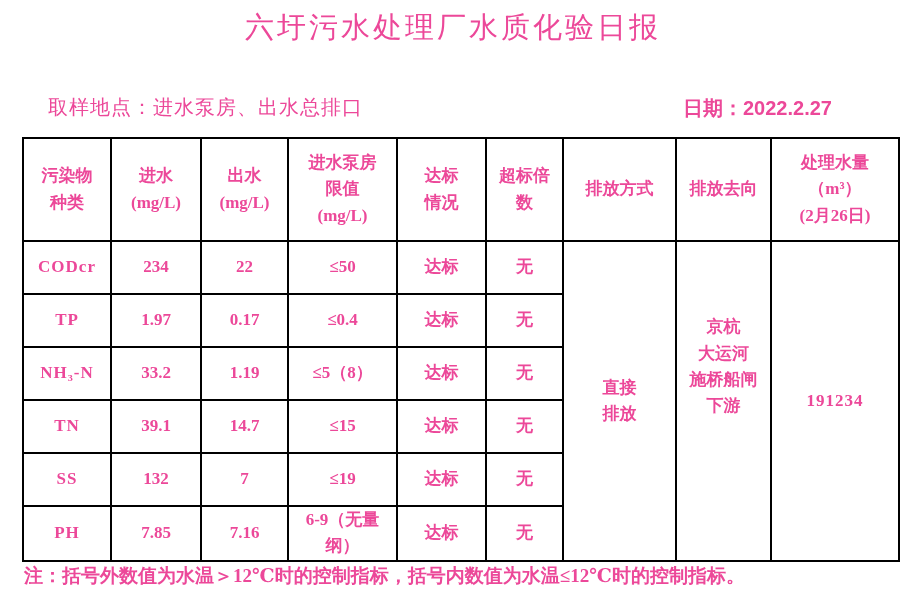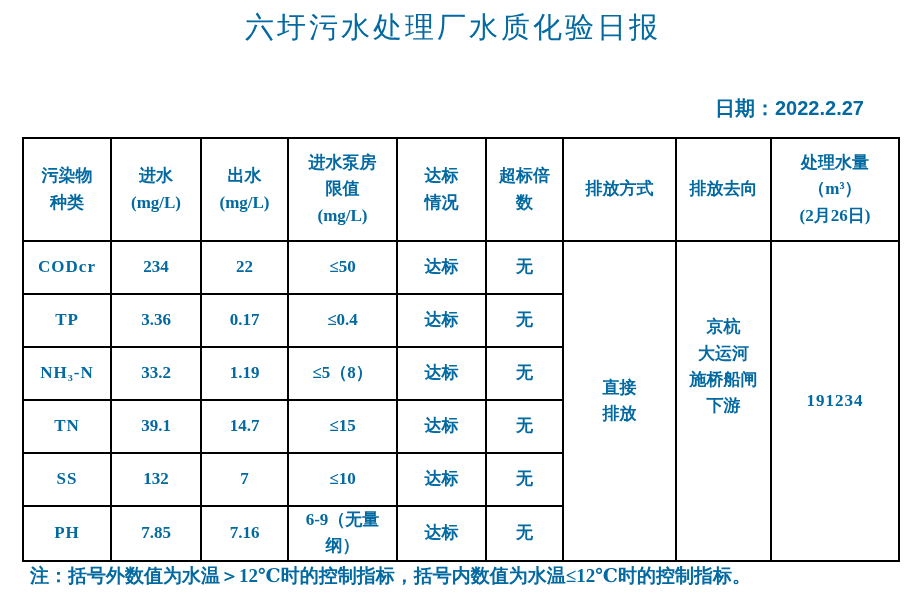--- a/index.html
+++ b/index.html
@@ -1,21 +1,21 @@
 <!DOCTYPE html>
 <html><head>
 <meta charset="utf-8">
 <style>
   html, body { margin: 0; padding: 0; background: #ffffff; }
   .page {
     position: relative;
     width: 906px;
     height: 596px;
     background: #ffffff;
-    color: #0369a1;
+    color: #ec4899;
     font-family: "Liberation Serif", "DejaVu Serif", serif;
     overflow: hidden;
   }
   .title {
     position: absolute;
     top: 8px;
     left: 0;
     width: 100%;
     text-align: center;
     font-size: 29px;
@@ -26,21 +26,21 @@
     position: absolute;
     top: 94px;
     left: 48px;
     font-size: 20px;
     letter-spacing: 1px;
     white-space: nowrap;
   }
   .date {
     position: absolute;
     top: 95px;
-    left: 715px;
+    left: 683px;
     font-size: 20px;
     font-weight: bold;
     font-family: "Liberation Sans", "DejaVu Sans", sans-serif;
     white-space: nowrap;
   }
   table.report {
     position: absolute;
     top: 137px;
     left: 22px;
     width: 876px;
@@ -66,21 +66,21 @@
   td.merged-dest .lift { position: relative; top: -34px; display: inline-block; }
   td.merged-volume {
     font-size: 30px;
     font-weight: normal;
     letter-spacing: 1px;
     line-height: 1;
   }
   .footnote {
     position: absolute;
     top: 563px;
-    left: 30px;
+    left: 24px;
     font-size: 19px;
     font-weight: bold;
     white-space: nowrap;
   }
   col.c1 { width: 88px; }
   col.c2 { width: 90px; }
   col.c3 { width: 87px; }
   col.c4 { width: 109px; }
   col.c5 { width: 89px; }
   col.c6 { width: 77px; }
@@ -88,20 +88,21 @@
   col.c8 { width: 95px; }
   col.c9 { width: 128px; }
 </style>
 </head>
 <body>
 
 <div class="page">
 
   <div class="title">六圩污水处理厂水质化验日报</div>
 
+  <div class="sampling">取样地点：进水泵房、出水总排口</div>
 
   <div class="date">日期：2022.2.27</div>
 
   <table class="report">
     <colgroup>
       <col class="c1">
         <col class="c2">
         <col class="c3">
         <col class="c4">
         <col class="c5">
@@ -143,21 +144,21 @@
 排放</td>
         <td class="merged-dest" rowspan="6"><span class="lift">京杭
 大运河
 施桥船闸
 下游</span></td>
         <td class="merged-volume" rowspan="6">191234</td>
       </tr>
 
       <tr class="data-row">
         <td class="pollutant-cell">TP</td>
-        <td>3.36</td>
+        <td>1.97</td>
         <td>0.17</td>
         <td class="limit-cell">≤0.4</td>
         <td>达标</td>
         <td>无</td>
       </tr>
 
       <tr class="data-row">
         <td class="pollutant-cell">NH₃-N</td>
         <td>33.2</td>
         <td>1.19</td>
@@ -172,21 +173,21 @@
         <td>14.7</td>
         <td class="limit-cell">≤15</td>
         <td>达标</td>
         <td>无</td>
       </tr>
 
       <tr class="data-row">
         <td class="pollutant-cell">SS</td>
         <td>132</td>
         <td>7</td>
-        <td class="limit-cell">≤10</td>
+        <td class="limit-cell">≤19</td>
         <td>达标</td>
         <td>无</td>
       </tr>
 
       <tr class="data-row">
         <td class="pollutant-cell">PH</td>
         <td>7.85</td>
         <td>7.16</td>
         <td class="limit-cell">6-9（无量纲）</td>
         <td>达标</td>

